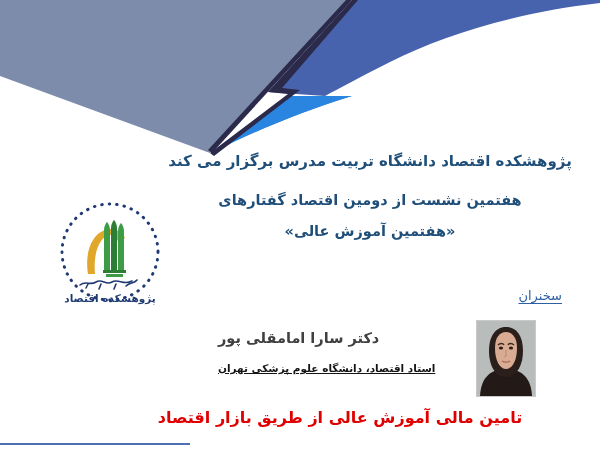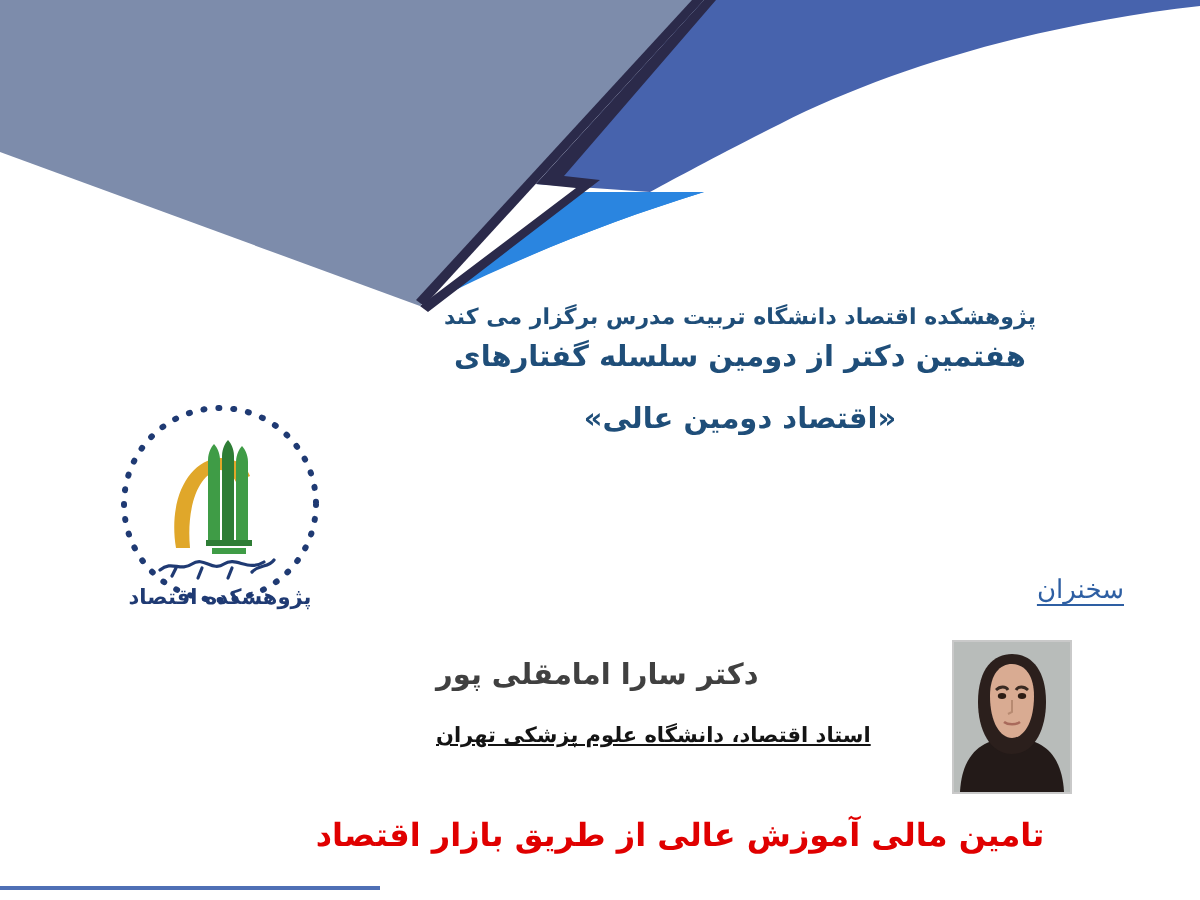--- a/index.html
+++ b/index.html
@@ -41,24 +41,24 @@
   .headline-block {
     position: absolute;
     right: 20px;
     top: 152px;
     width: 420px;
     text-align: center;
     direction: rtl;
   }
   .headline-1 {
     color: #1f4e79;
-    font-size: 11px;
+    font-size: 15px;
     font-weight: bold;
     line-height: 1.25;
-    margin: 0 0 4px 0;
+    margin: 0 0 20px 0;
     letter-spacing: 0;
   }
   .headline-2 {
     color: #1f4e79;
     font-size: 14.5px;
     font-weight: bold;
     line-height: 1.35;
     margin: 0 0 12px 0;
   }
   .headline-3 {
@@ -187,22 +187,22 @@
         <path d="M 70 89 L 72 84"></path>
         <path d="M 82 86 C 86 82 90 84 93 80"></path>
       </g>
 
       <text x="66" y="102" text-anchor="middle" font-family="DejaVu Sans, Liberation Sans, sans-serif" font-size="10.5" font-weight="bold" fill="#1f3a73" direction="rtl">پژوهشکده اقتصاد</text>
     </svg>
   </div>
 
   <div class="headline-block">
     <p class="headline-1">پژوهشکده اقتصاد دانشگاه تربیت مدرس برگزار می کند</p>
-    <p class="headline-2">هفتمین دکتر از دومین سلسله گفتارهای</p>
-    <p class="headline-3">«اقتصاد دومین عالی»</p>
+    <p class="headline-2">هفتمین نشست از دومین اقتصاد گفتارهای</p>
+    <p class="headline-3">«هفتمین آموزش عالی»</p>
   </div>
 
   <div class="speaker-label">سخنران</div>
 
   <div class="portrait">
     <svg width="58" height="75" viewBox="0 0 58 75" xmlns="http://www.w3.org/2000/svg">
       <rect x="0" y="0" width="58" height="75" fill="#b8bcba"></rect>
 
       <path d="M 3 75 C 4 56 14 48 29 48 C 44 48 54 56 55 75 Z" fill="#231a18"></path>
 

